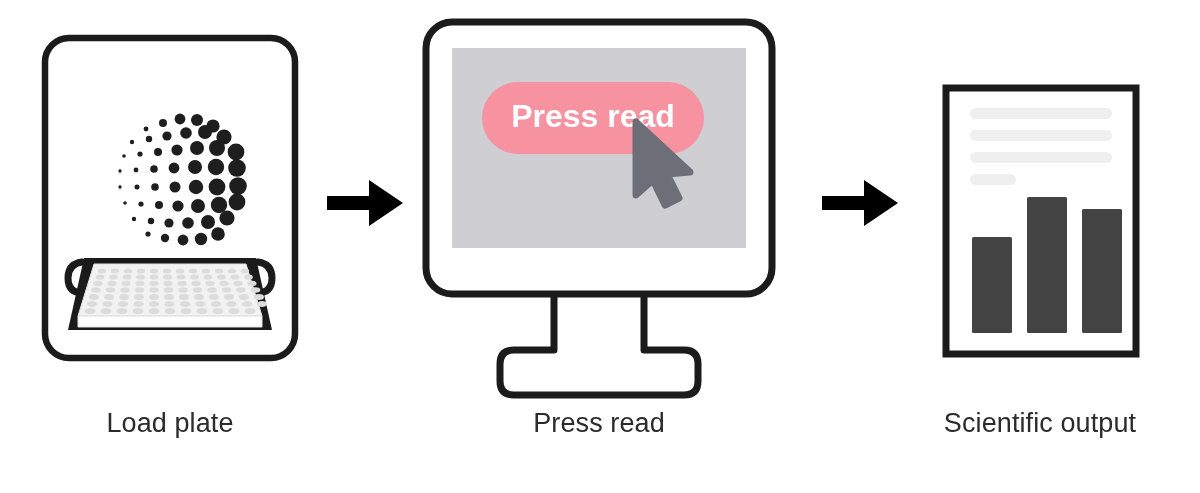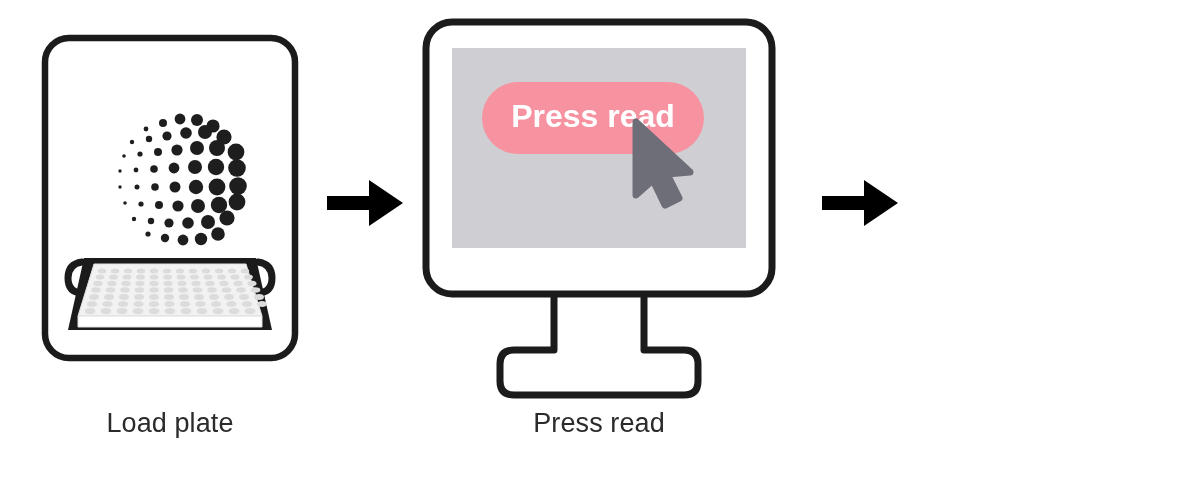--- a/index.html
+++ b/index.html
@@ -255,14 +255,34 @@
 
       <path d="M 232 122 L 232 195 L 249 180 L 261 205 L 275 198 L 263 174 L 286 172 Z" fill="#6e6e78" stroke="#6e6e78" stroke-width="7" stroke-linejoin="round"></path>
     </svg>
     <div class="stage-label">Press read</div>
   </div>
 
   <svg class="arrow" id="arrow-2" width="80" height="54" viewBox="0 0 80 54">
     <path d="M 2 20 L 44 20 L 44 4 L 78 27 L 44 50 L 44 34 L 2 34 Z" fill="#000000"></path>
   </svg>
 
+  <div class="stage" id="stage-output">
+    <svg class="stage-art" width="300" height="400" viewBox="0 0 300 400">
+
+      <rect x="56" y="88" width="190" height="266" fill="#ffffff" stroke="#1b1b1b" stroke-width="7"></rect>
+
+      <g fill="#efeff0">
+        <rect x="80" y="108" width="142" height="11" rx="5.5" ry="5.5"></rect>
+        <rect x="80" y="130" width="142" height="11" rx="5.5" ry="5.5"></rect>
+        <rect x="80" y="152" width="142" height="11" rx="5.5" ry="5.5"></rect>
+        <rect x="80" y="174" width="46" height="11" rx="5.5" ry="5.5"></rect>
+      </g>
+
+      <g fill="#434343">
+        <rect x="82" y="237" width="40" height="96" rx="1.5"></rect>
+        <rect x="137" y="197" width="40" height="136" rx="1.5"></rect>
+        <rect x="192" y="209" width="40" height="124" rx="1.5"></rect>
+      </g>
+    </svg>
+    <div class="stage-label">Scientific output</div>
+  </div>
 
 </div>
 
 </body></html>

